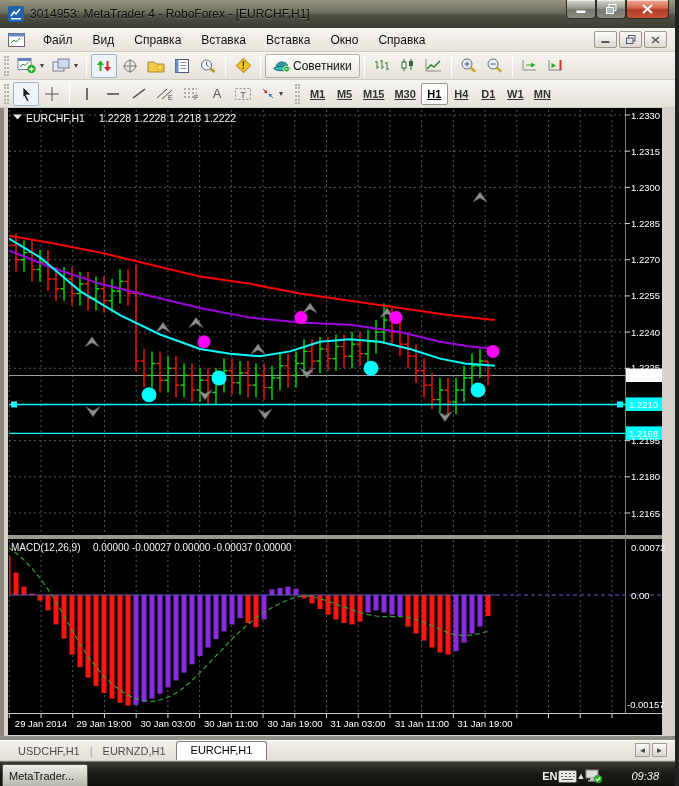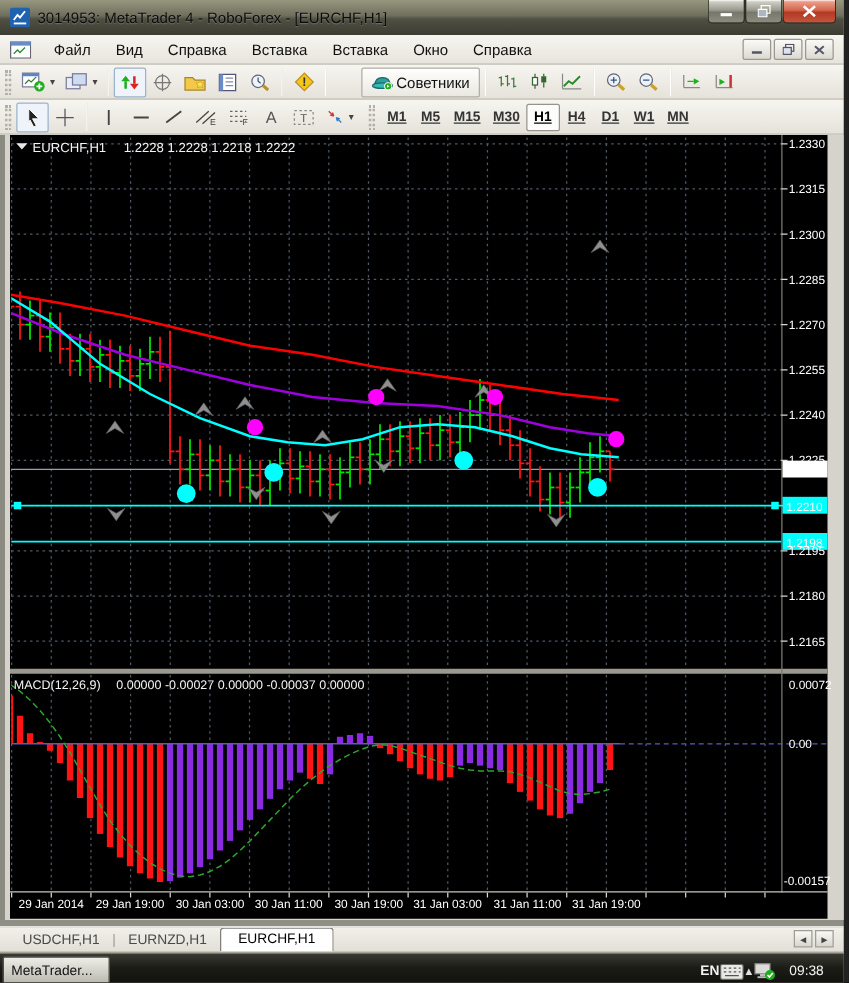--- a/index.html
+++ b/index.html
@@ -17,21 +17,21 @@
   .menubar .childicon{margin:0 8px 0 2px;display:flex;}
   .menuitem{font-size:12px;color:#111;padding:3px 10px;white-space:nowrap;}
   .childctrls{position:absolute;right:8px;top:3px;display:flex;gap:2px;}
   .cbtn{width:23px;height:17px;display:flex;align-items:center;justify-content:center;border:1px solid #9a978f;border-radius:2px;background:linear-gradient(#fbfaf7,#dcd9d1);}
   
   .toolbar{height:28px;background:linear-gradient(#f7f5f0,#e5e2da);display:flex;align-items:center;padding:0 2px;border-bottom:1px solid #cfccc4;}
   .grip{width:5px;height:20px;margin:0 4px 0 2px;border-left:2px dotted #b3b0a8;border-right:2px dotted #b3b0a8;}
   .sep{width:1px;height:22px;background:#c4c1b9;border-right:1px solid #ffffff;margin:0 4px;}
   .tbtn{height:24px;min-width:26px;display:flex;align-items:center;justify-content:center;gap:2px;padding:0 3px;border:1px solid transparent;border-radius:2px;}
   .tbtn.pressed{background:#eef4f9;border-color:#9ab4cc;}
-  .tbtn.labeled{border:1px solid #b2afa7;background:linear-gradient(#fefefd,#ebe8e1);padding:0 7px;margin-left:24px;}
+  .tbtn.labeled{border:1px solid #b2afa7;background:linear-gradient(#fefefd,#ebe8e1);padding:0 7px;}
   .tbtn .lbl{font-size:12px;color:#111;white-space:nowrap;}
   .dd{font-size:8px;color:#444;margin-left:1px;}
   .tfbtn{height:22px;min-width:27px;display:flex;align-items:center;justify-content:center;font-size:11px;font-weight:bold;color:#333;border:1px solid transparent;border-radius:2px;padding:0 4px;text-decoration:underline;}
   .tfbtn.pressed{background:#fcfcfb;border-color:#98948c;color:#000;text-align:right;}
   
   svg text{font-family:"Liberation Sans",sans-serif;}
   .axlbl{font-size:9.5px;fill:#ffffff;}
   .timelbl{font-size:9.5px;fill:#ffffff;text-anchor:middle;}
   .ohlc{font-size:10.5px;fill:#f4f4f4;}
   .macdlbl{font-size:10px;fill:#f4f4f4;}
@@ -43,21 +43,21 @@
   .tabdiv{color:#999;font-size:11px;padding-bottom:3px;}
   .scrollarrows{position:absolute;right:8px;bottom:3px;display:flex;gap:2px;}
   .sarrow{width:15px;height:14px;font-size:8px;color:#444;display:flex;align-items:center;justify-content:center;background:linear-gradient(#fbfaf7,#d8d5cd);border:1px solid #a09d95;}
   .winbottom{height:2px;background:#cfccc5;border-bottom:1px solid #7c7c72;}
   
   .taskbar{height:28px;background:linear-gradient(#3a3a33 0%,#1c1c17 40%,#0d0d0a 100%);display:flex;align-items:center;padding:0 0 0 0;}
   .taskbtn{width:86px;height:24px;margin:2px;display:flex;align-items:center;padding:0 6px;font-size:11px;color:#111;background:linear-gradient(#eeeee8,#b5b5ab);border:1px solid #52524a;border-radius:2px;white-space:nowrap;overflow:hidden;}
   .tray{margin-left:auto;display:flex;align-items:center;padding-right:16px;}
   .tray .en{color:#f2f2f2;font-size:11px;font-weight:bold;}
   .tray .uparr{color:#e0e0e0;font-size:9px;}
-  .clock{color:#f2f2f2;font-size:11px;margin-left:10px;}
+  .clock{color:#f2f2f2;font-size:11px;margin-left:28px;font-style:italic;}
 </style>
 </head>
 <body>
 
 <div class="window">
 
   
   <div class="titlebar">
     <span class="ticon">
       <svg width="16" height="16">

